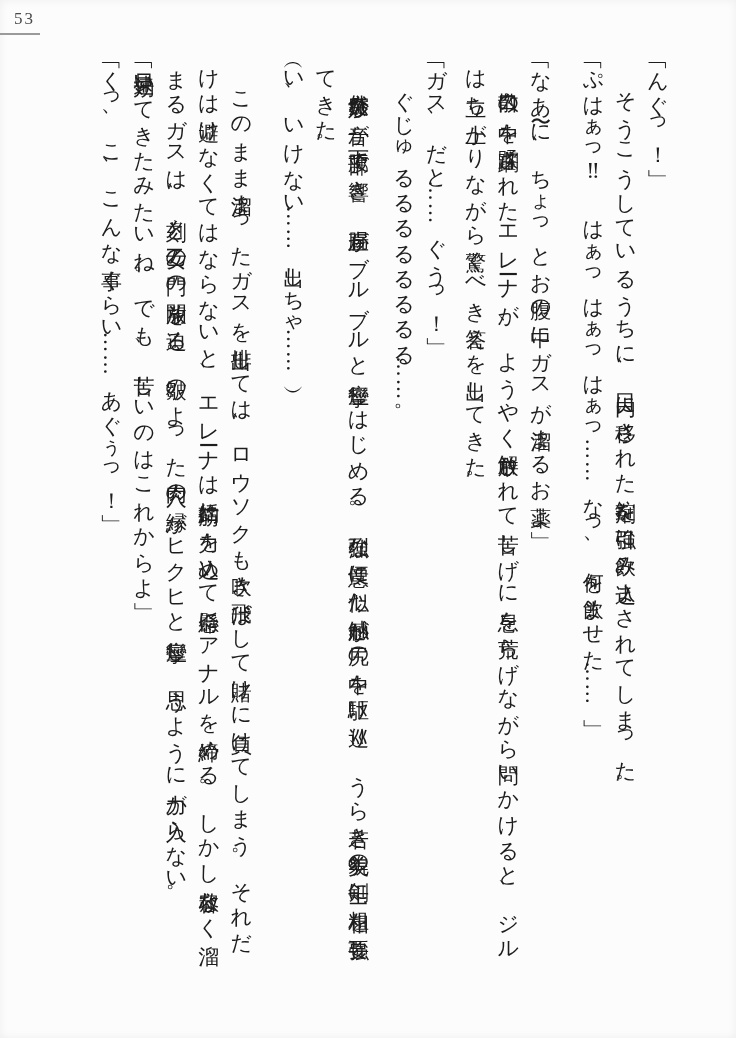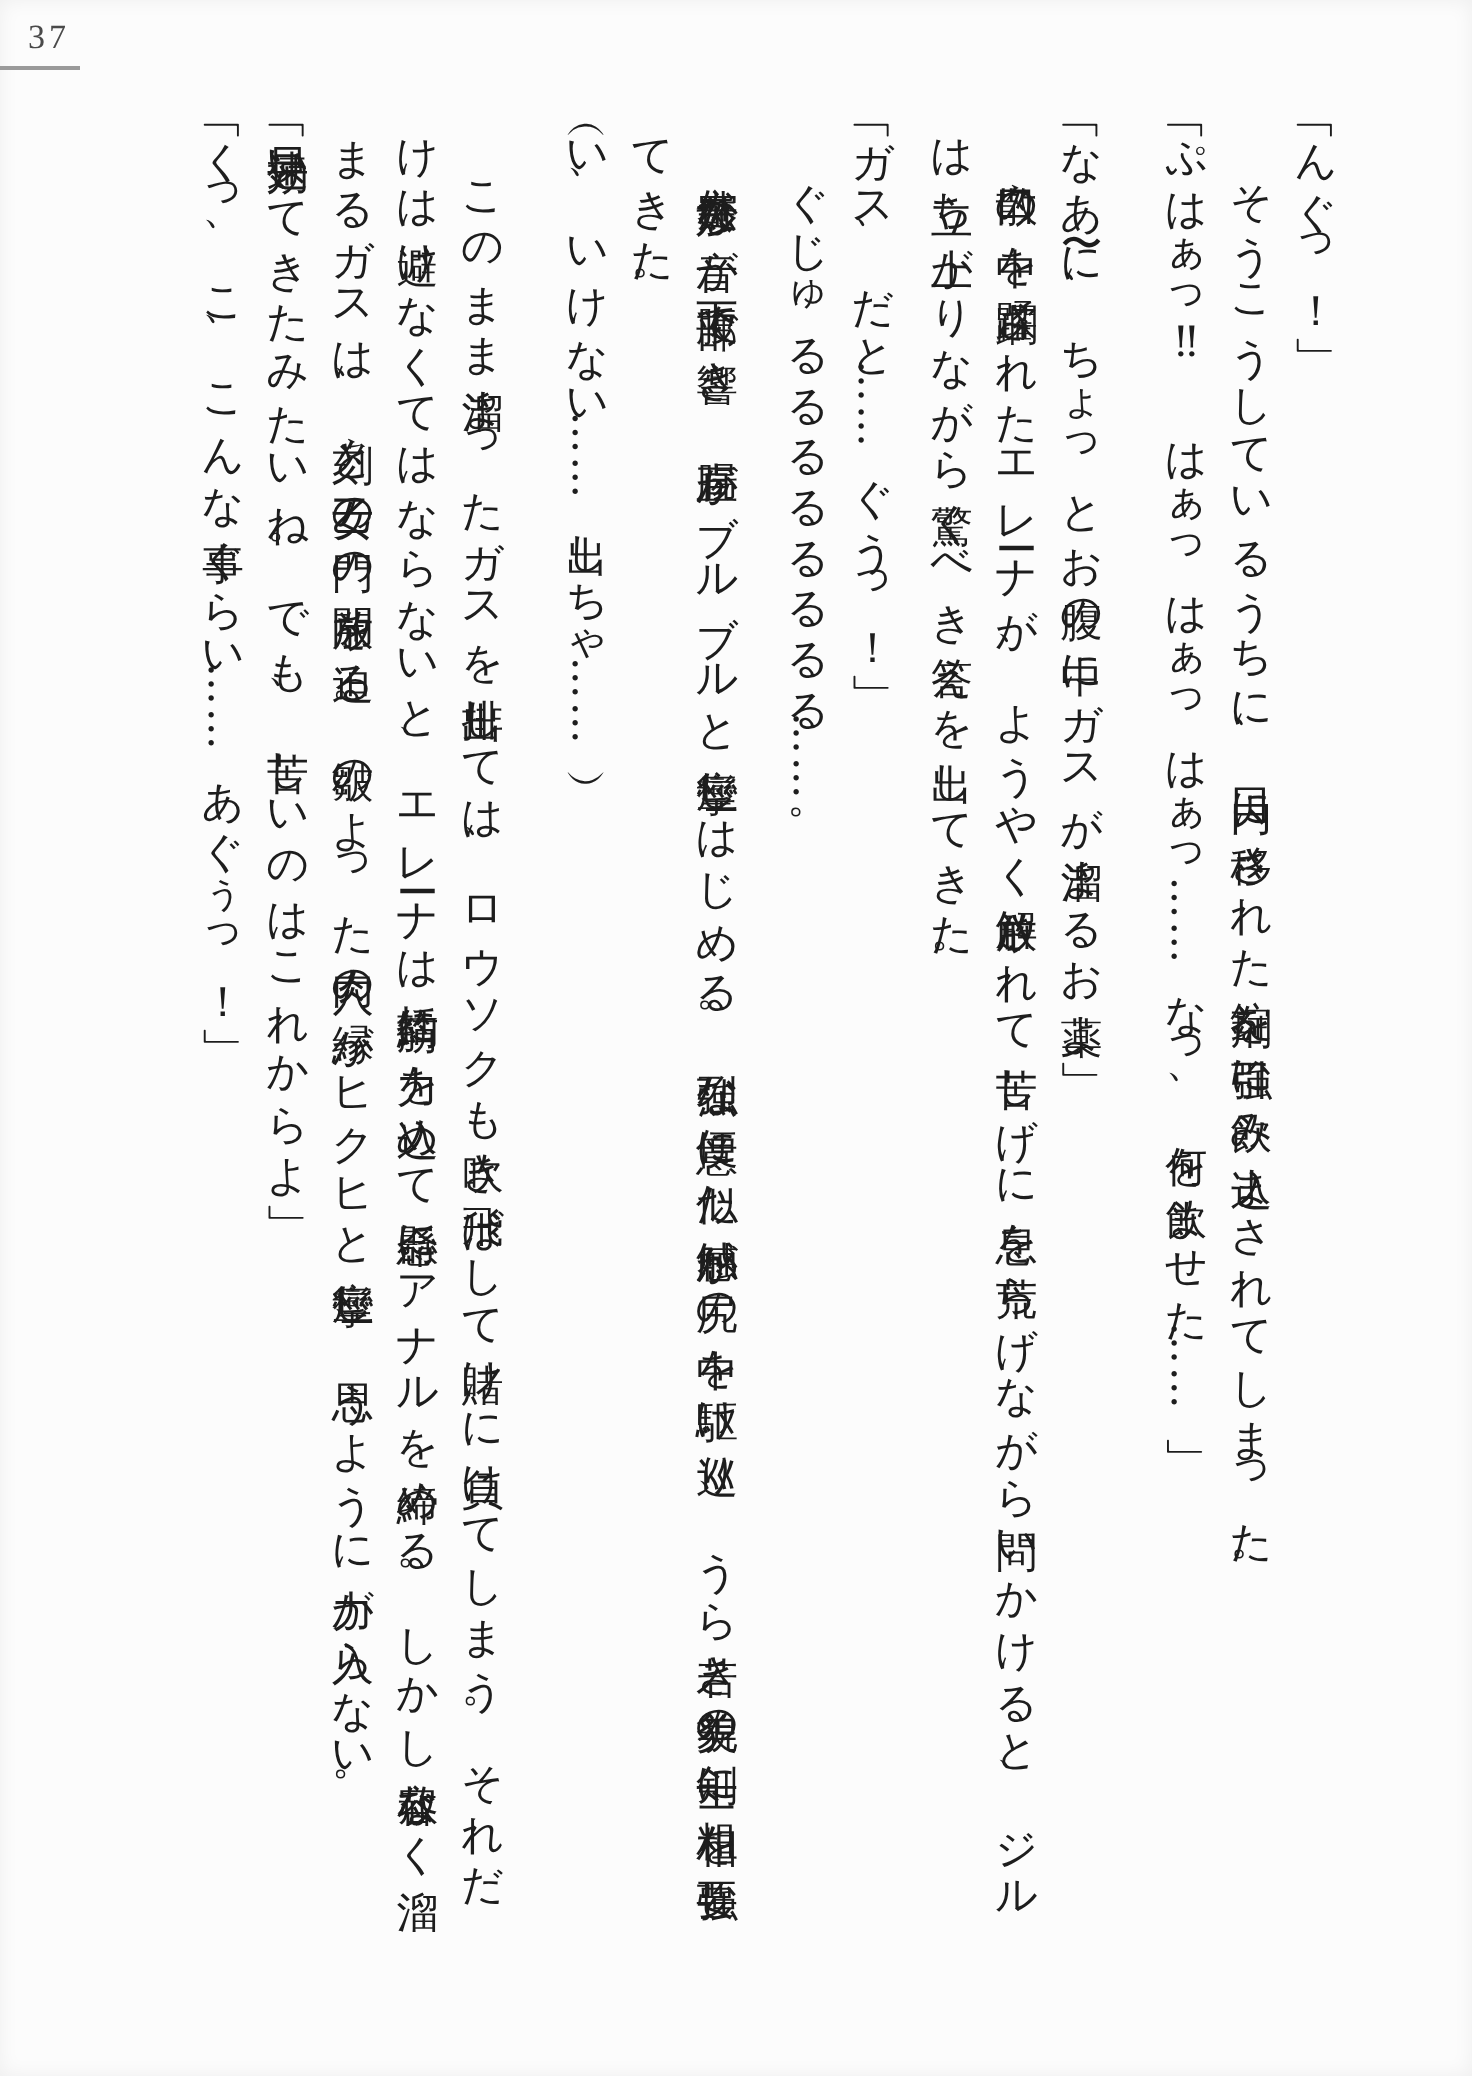--- a/index.html
+++ b/index.html
@@ -52,21 +52,21 @@
   .para.indent { text-indent: 22px; }
   .para.gap-lg { margin-right: 20px; }
   .para.gap-md { margin-right: 13px; }
   .para.gap-sm { margin-right: 7px; }
 </style>
 </head>
 <body>
 
 <div class="page">
 
-  <div class="folio">37</div>
+  <div class="folio">53</div>
 
   <div class="folio-rule"></div>
 
   <div class="text-area">
     <p class="para">「んぐっ！」</p>
     <p class="para indent">そうこうしているうちに、口内に移された錠剤を強引に飲み込まされてしまった。</p>
     <p class="para">「ぷはぁっ‼　はぁっはぁっはぁっ……なっ、何を飲ませた……」</p>
     <p class="para gap-lg">「なあ〜に、ちょっとお腹の中にガスが溜まるお薬よ」</p>
     <p class="para indent">散々口の中を蹂躙されたエレーナが、ようやく解放されて苦しげに息を荒らげながら問いかけると、ジルは立ち上がりながら驚くべき答えを出してきた。</p>
     <p class="para gap-sm">「ガス、だと……ぐうっ！」</p>

